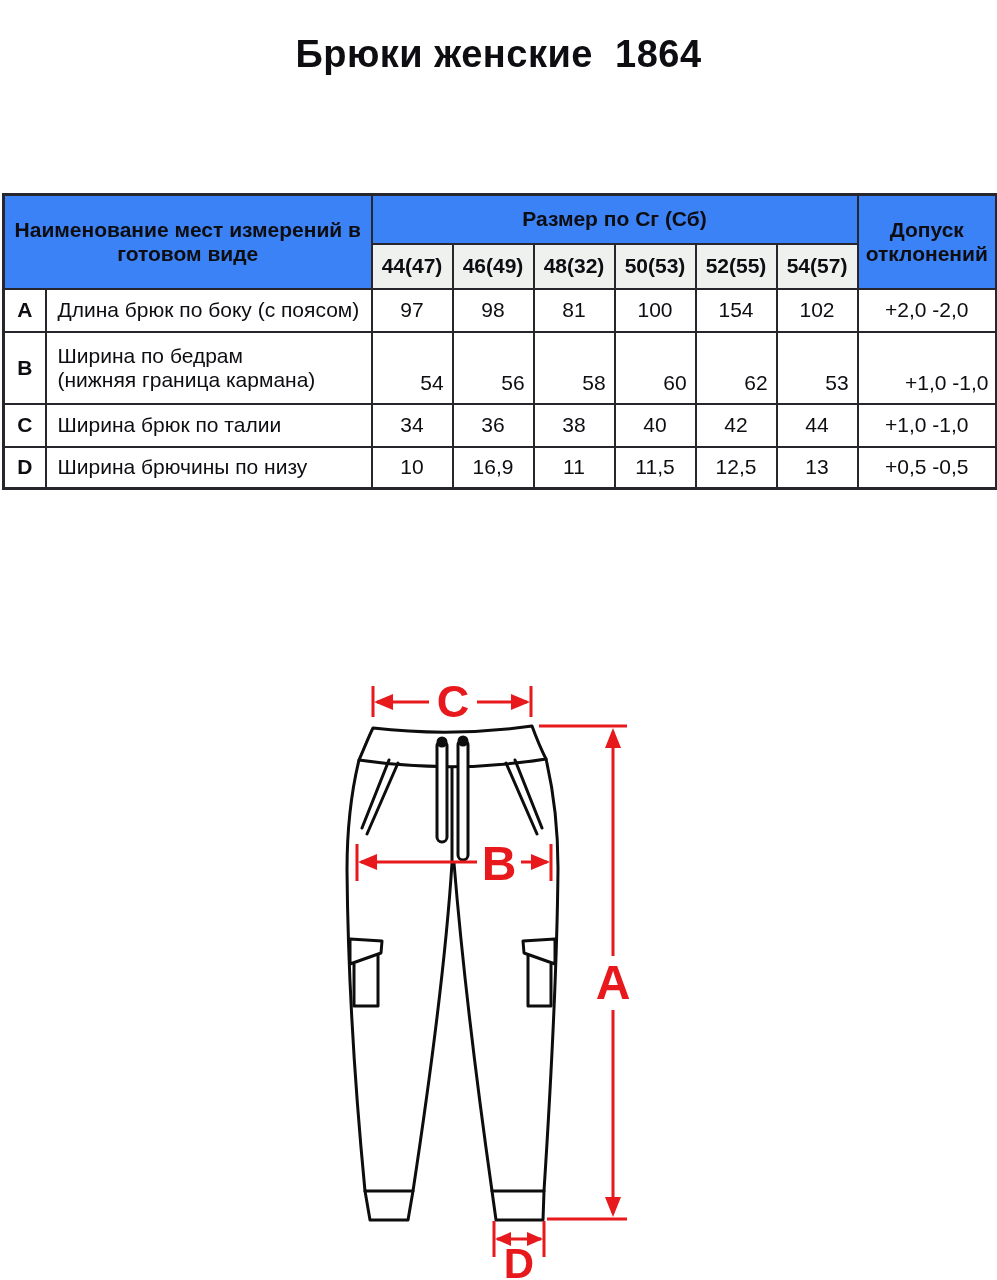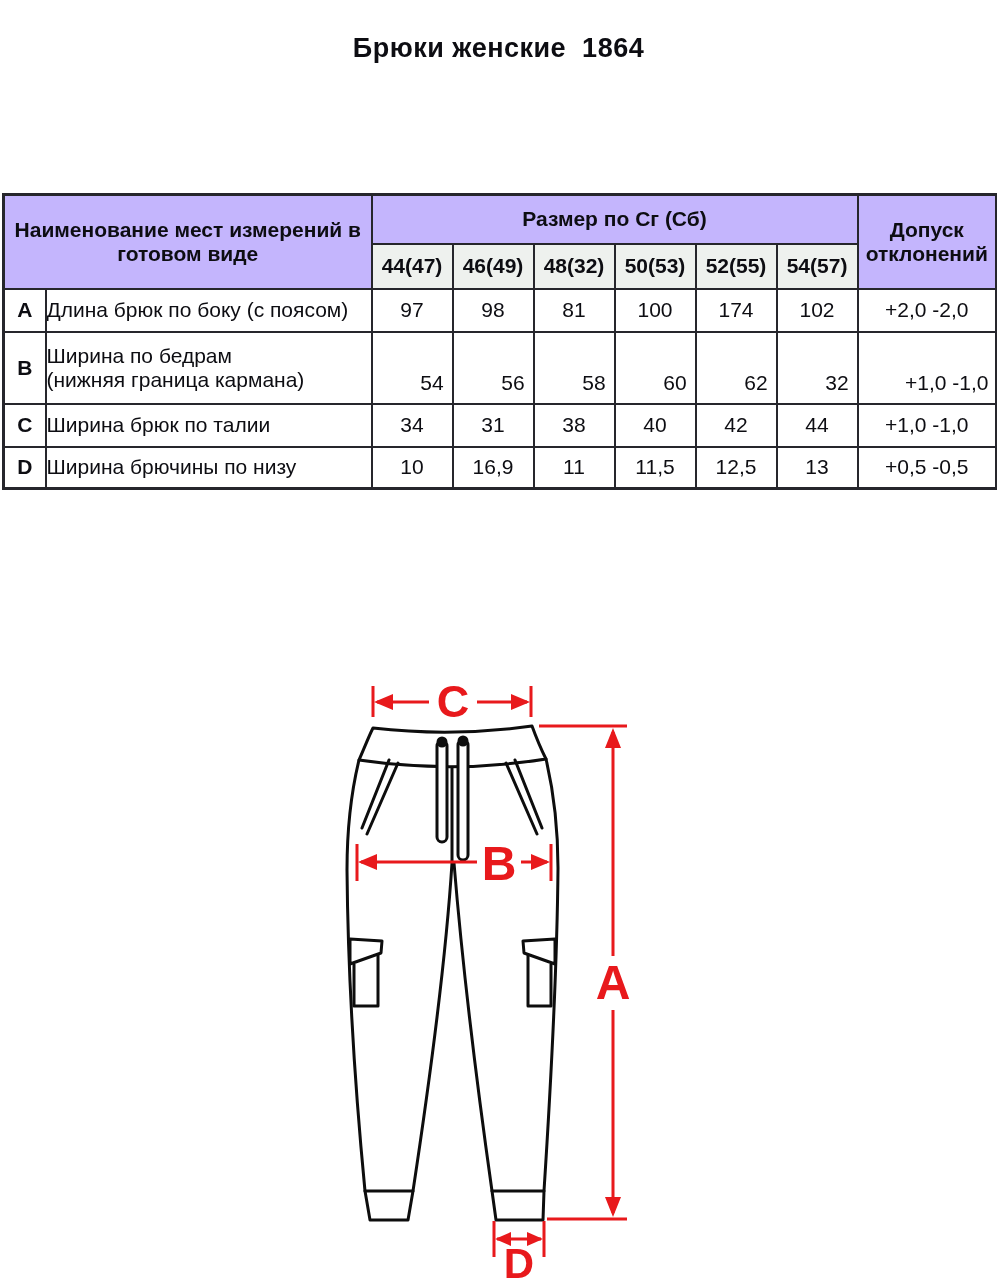--- a/index.html
+++ b/index.html
@@ -1,36 +1,36 @@
 <!DOCTYPE html>
 <html><head>
 <meta charset="utf-8">
 <style>
   * { margin:0; padding:0; box-sizing:border-box; }
   html,body { width:997px; height:1280px; background:#ffffff; position:relative; overflow:hidden;
               font-family:"Liberation Sans","DejaVu Sans",sans-serif; color:#0d0d12; }
 
   .title { position:absolute; top:33px; left:0; width:997px; text-align:center;
-           font-size:27px; font-weight:bold; white-space:pre; letter-spacing:.5px; }
+           font-size:38px; font-weight:bold; white-space:pre; letter-spacing:.5px; }
 
   table.size-table { position:absolute; left:2px; top:193px; width:993px;
                      border-collapse:collapse; table-layout:fixed;
                      border:3px solid #26262c; }
   .size-table td { border:2px solid #26262c; text-align:center; vertical-align:middle;
                    font-size:21px; line-height:24px; overflow:hidden; }
   tr.hr1 { height:49px; }
   tr.hr2 { height:45px; }
   tr.r-a { height:43px; }
   tr.r-b { height:72px; }
   tr.r-c { height:43px; }
   tr.r-d { height:42px; }
-  td.hdr { background:#c4b5fd; font-weight:bold; }
+  td.hdr { background:#3b82f6; font-weight:bold; }
   td.size-lbl { background:#eef1ee; font-weight:bold; }
   td.letter { font-weight:bold; }
-  td.name-cell { text-align:left; padding-right:4px; }
+  td.name-cell { text-align:left; padding-left:11px; padding-right:4px; }
   td.name-cell div:empty { display:none; }
   tr.vb td.val, tr.vb td.tol { vertical-align:bottom; padding-bottom:8px;padding-left:40px; }
   td.tol-h { padding:12px 4px; }
 
   .diagram { position:absolute; left:330px; top:660px; width:332px; height:620px; }
   .diagram .blk { stroke:#0d0d0d; stroke-width:3; fill:none; stroke-linecap:round; stroke-linejoin:round; }
   .diagram .blkf { stroke:#0d0d0d; stroke-width:3; fill:#ffffff; stroke-linejoin:round; }
   .diagram .red { stroke:#e8191c; stroke-width:3; fill:none; stroke-linecap:butt; }
   .diagram .redf { fill:#e8191c; stroke:none; }
   .diagram text { fill:#e8191c; font-family:"Liberation Sans","DejaVu Sans",sans-serif;
@@ -69,45 +69,45 @@
   </tr>
   <tr class="r-a">
     <td class="letter">A</td>
     <td class="name-cell">
           <div>Длина брюк по боку (с поясом)</div>
         </td>
     <td class="val">97</td>
     <td class="val">98</td>
     <td class="val">81</td>
     <td class="val">100</td>
-    <td class="val">174</td>
+    <td class="val">154</td>
     <td class="val">102</td>
     <td class="tol">+2,0 -2,0</td>
   </tr>
   <tr class="r-b vb">
     <td class="letter">B</td>
     <td class="name-cell">
           <div>Ширина по бедрам</div>
           <div>(нижняя граница кармана)</div>
         </td>
     <td class="val">54</td>
     <td class="val">56</td>
     <td class="val">58</td>
     <td class="val">60</td>
     <td class="val">62</td>
-    <td class="val">32</td>
+    <td class="val">53</td>
     <td class="tol">+1,0 -1,0</td>
   </tr>
   <tr class="r-c">
     <td class="letter">C</td>
     <td class="name-cell">
           <div>Ширина брюк по талии</div>
         </td>
     <td class="val">34</td>
-    <td class="val">31</td>
+    <td class="val">36</td>
     <td class="val">38</td>
     <td class="val">40</td>
     <td class="val">42</td>
     <td class="val">44</td>
     <td class="tol">+1,0 -1,0</td>
   </tr>
   <tr class="r-d">
     <td class="letter">D</td>
     <td class="name-cell">
           <div>Ширина брючины по низу</div>

